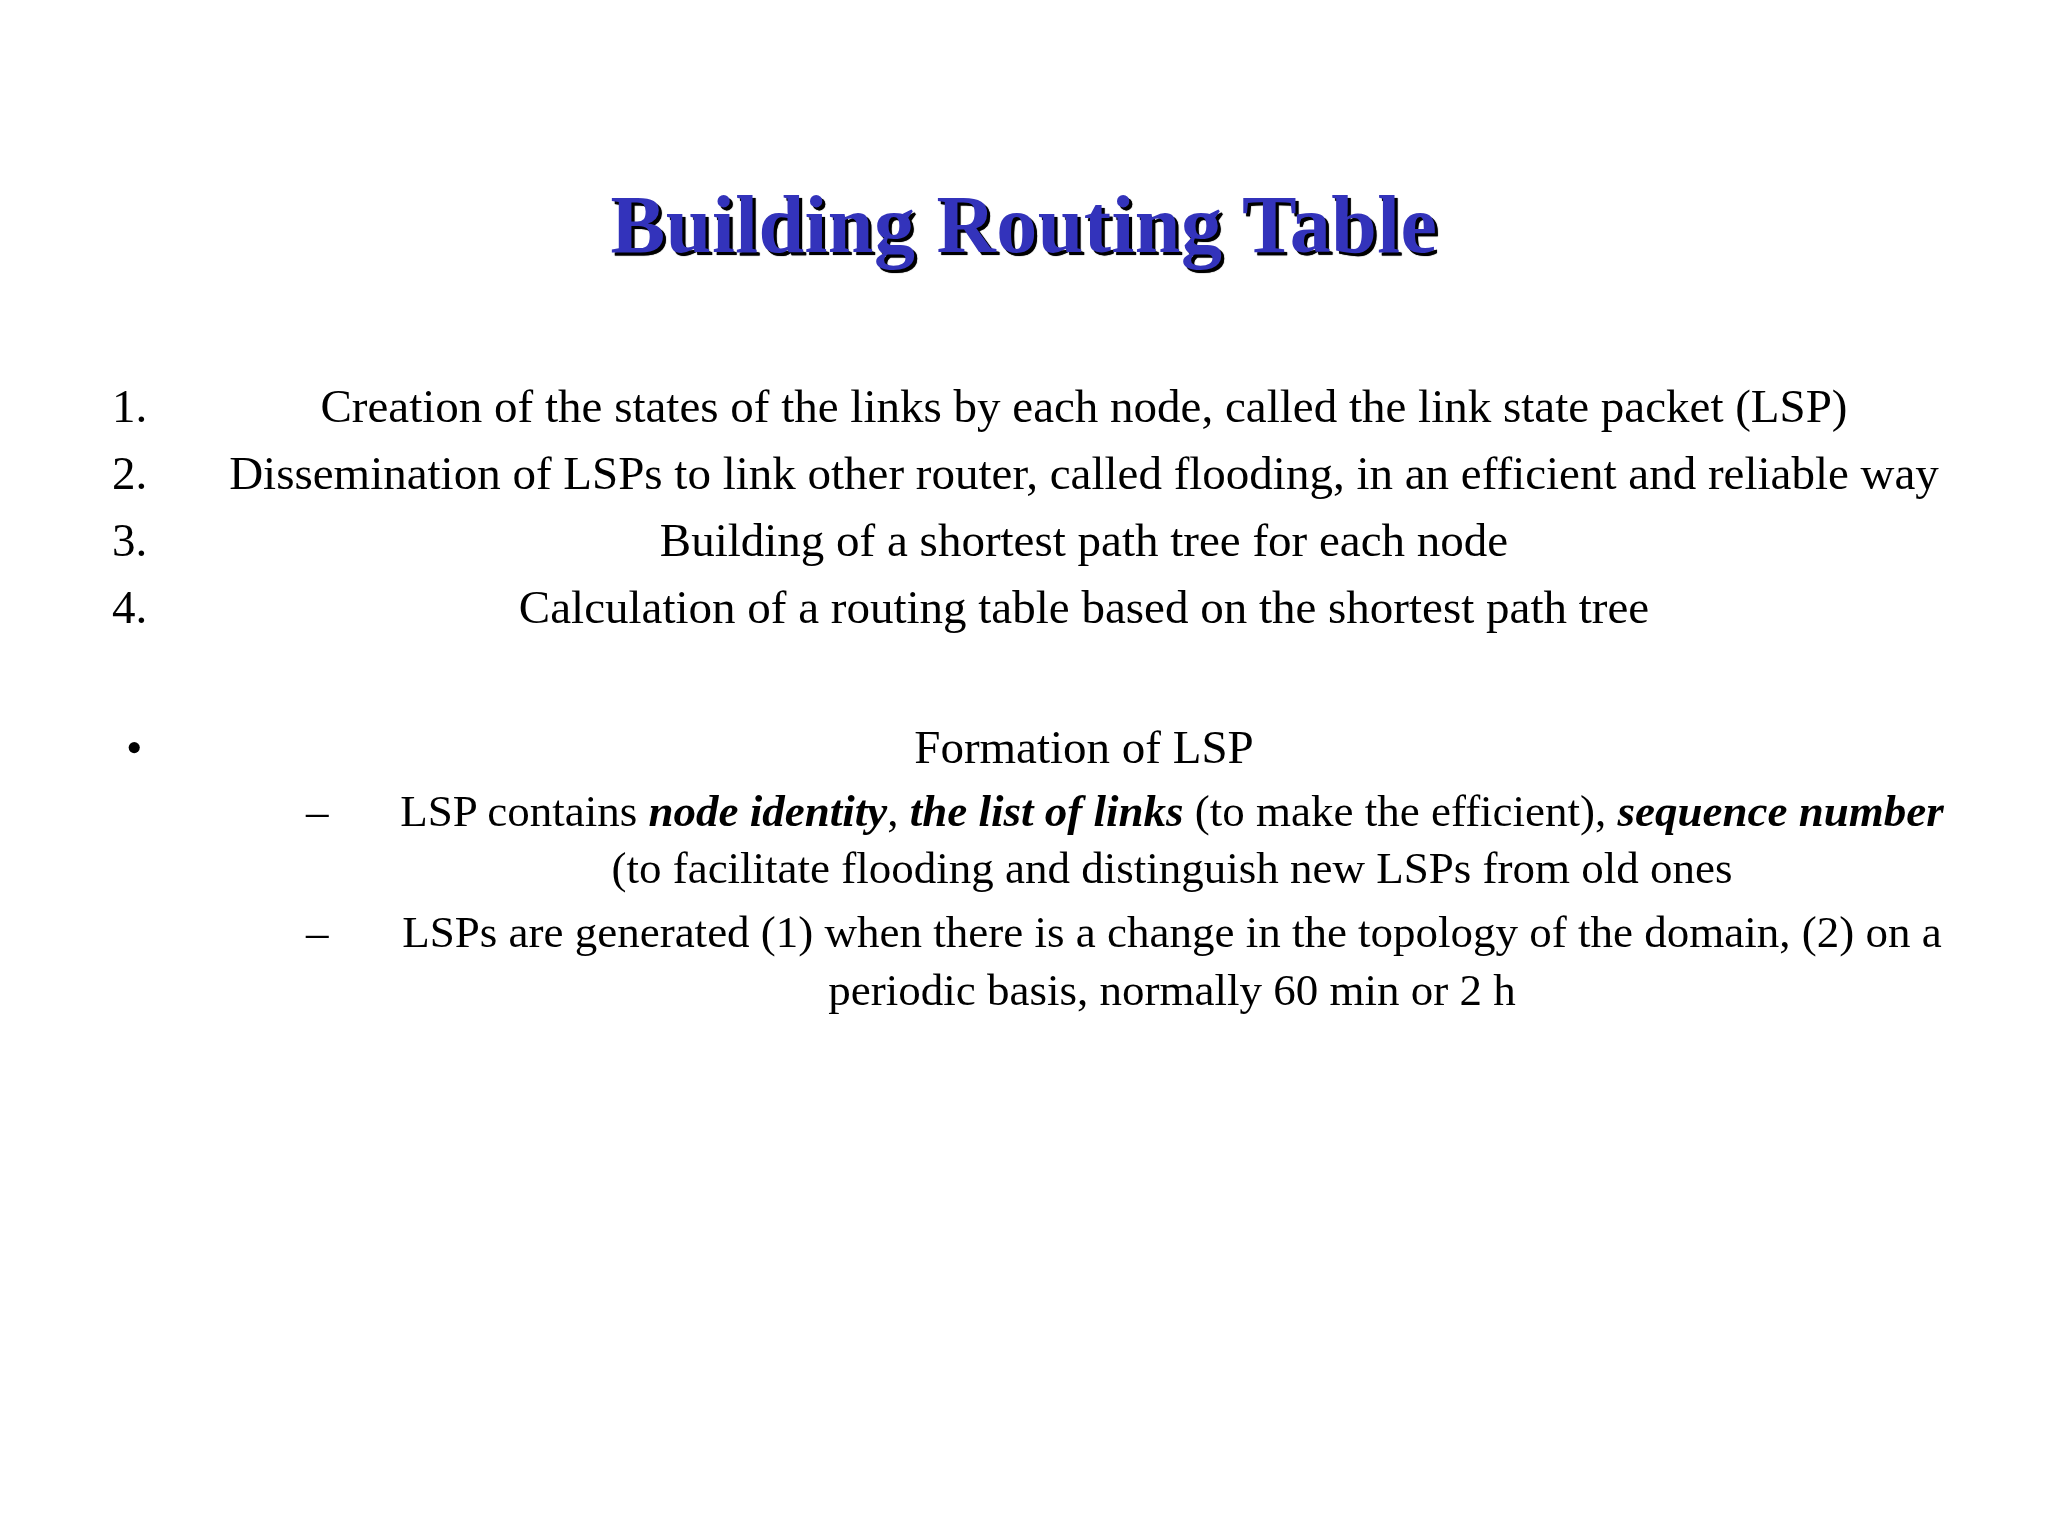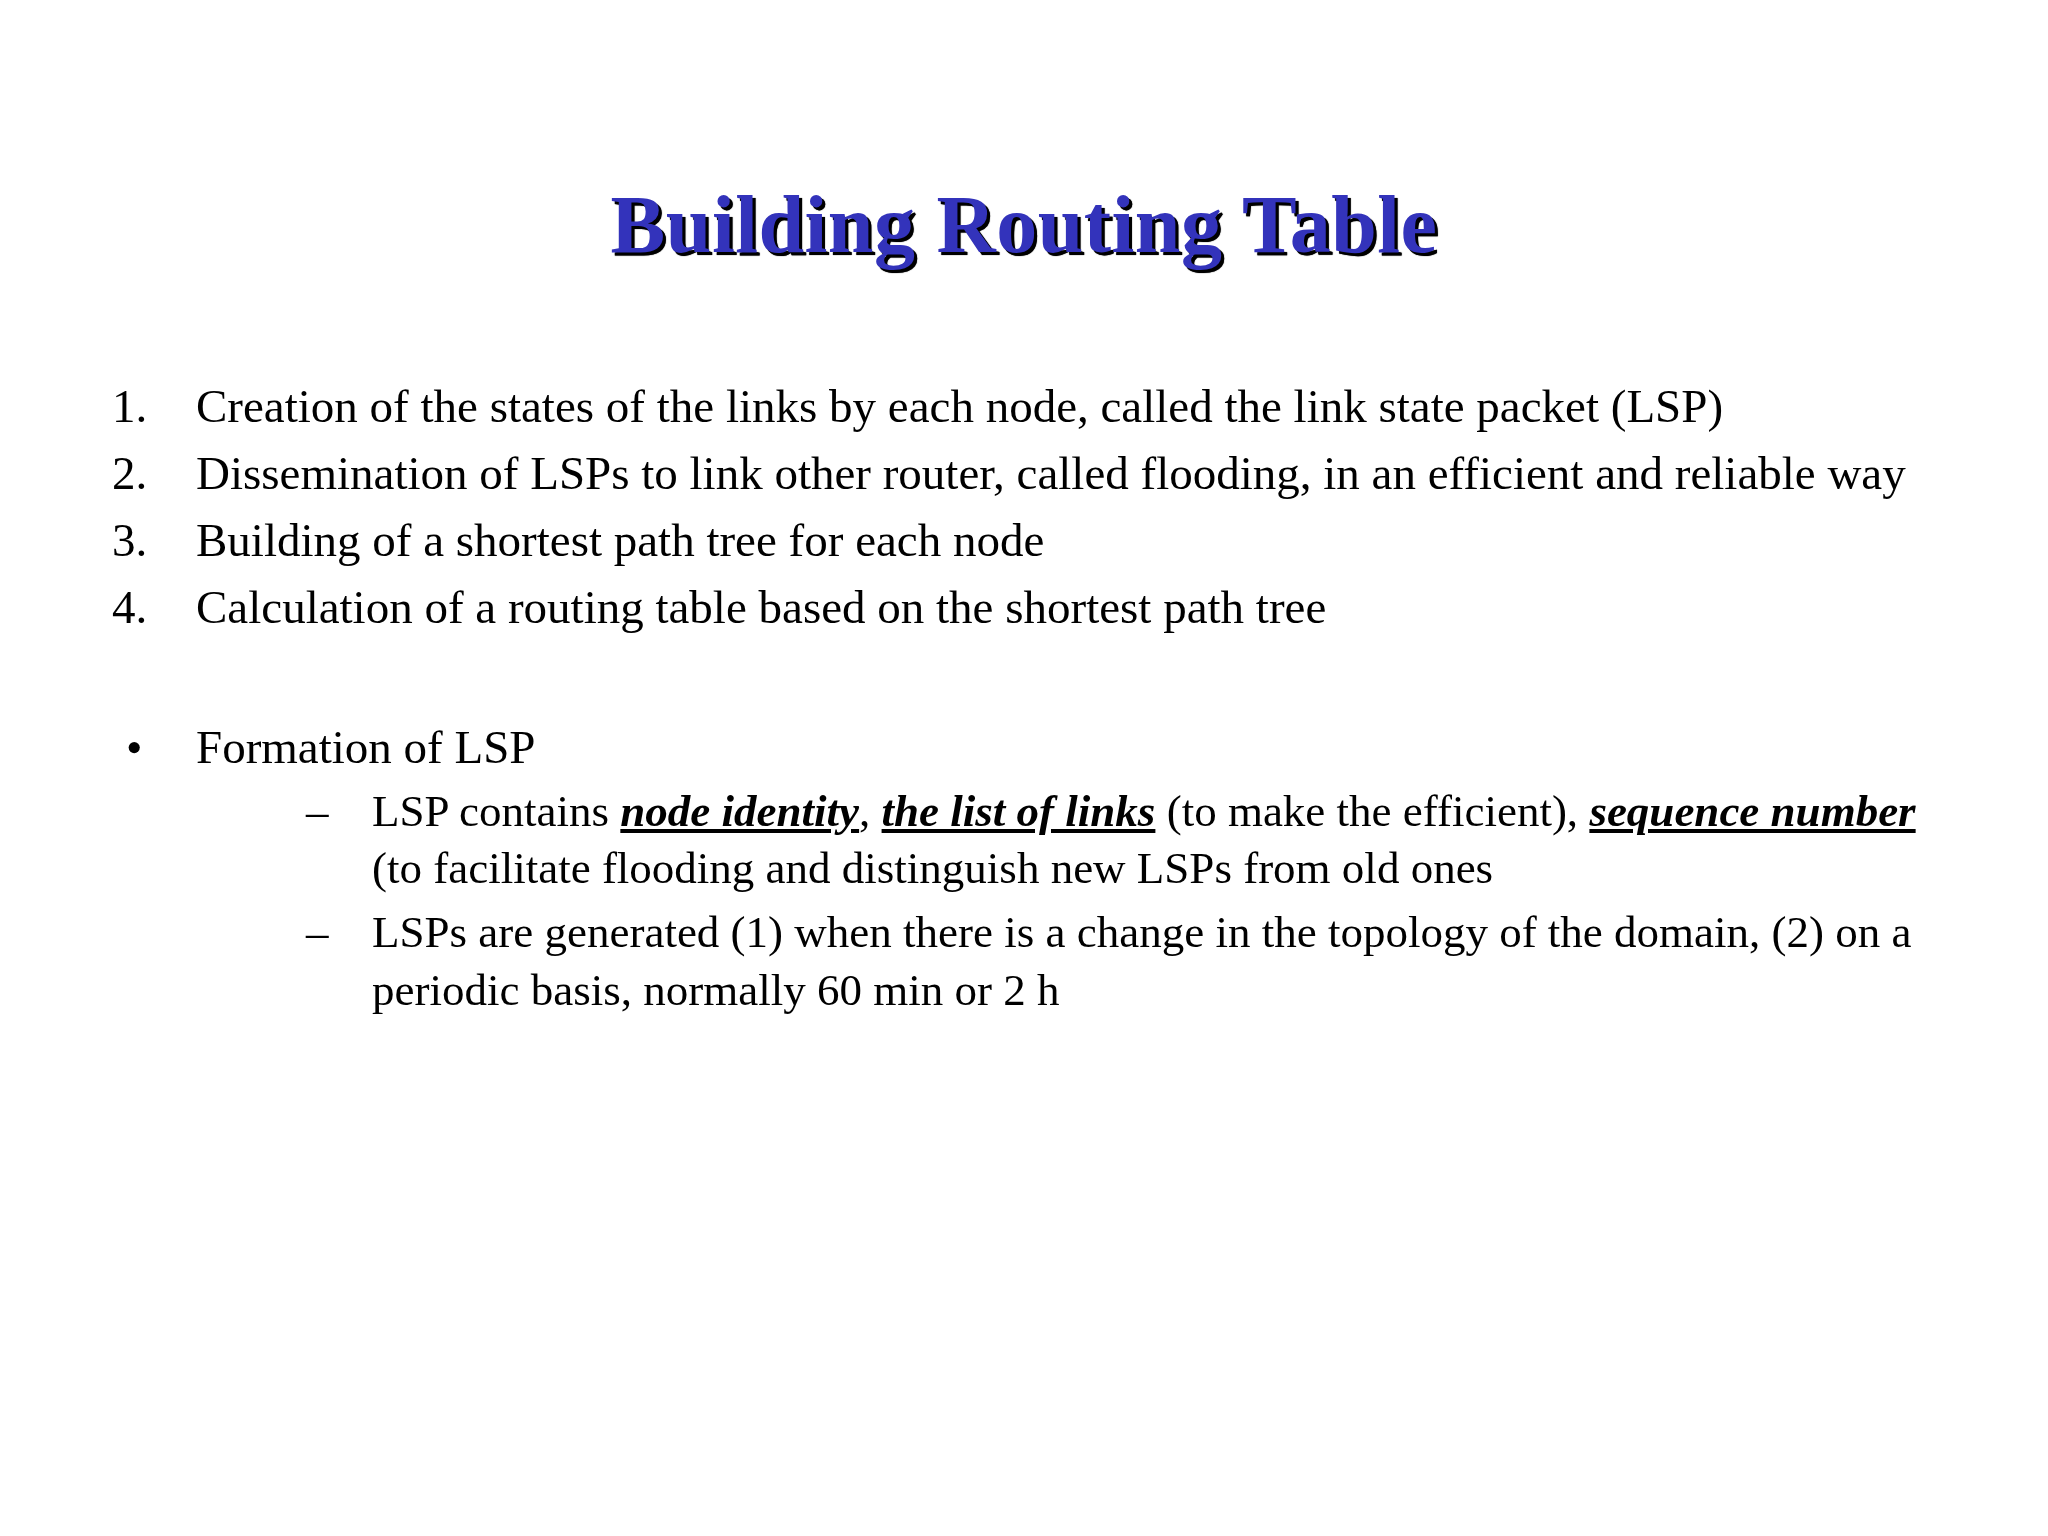--- a/index.html
+++ b/index.html
@@ -73,20 +73,21 @@
     left: 0;
     top: 0;
     width: 62px;
     text-align: left;
     font-size: 47px;
     line-height: 1.28;
     color: #000000;
   }
   .num-text {
     display: block;
+    text-align: center;
   }
 
   
   .group-gap {
     height: 72px;
   }
 
   
   .b2-list {
     list-style: none;
@@ -125,21 +126,20 @@
     position: absolute;
     left: 0;
     top: 0;
     font-size: 45px;
     line-height: 1.28;
   }
 
   .bi {
     font-weight: bold;
     font-style: italic;
-    text-decoration: underline;
   }
 </style>
 </head>
 <body>
 
 <div class="slide" style="background: rgb(255, 255, 255);">
 
   <div class="title-block">
     <h1 class="slide-title" style="color: rgb(51, 51, 187); text-shadow: rgb(0, 0, 0) 3px 3px 0px, rgb(0, 0, 0) 3px 3px 1px;">Building Routing Table</h1>
   </div>

